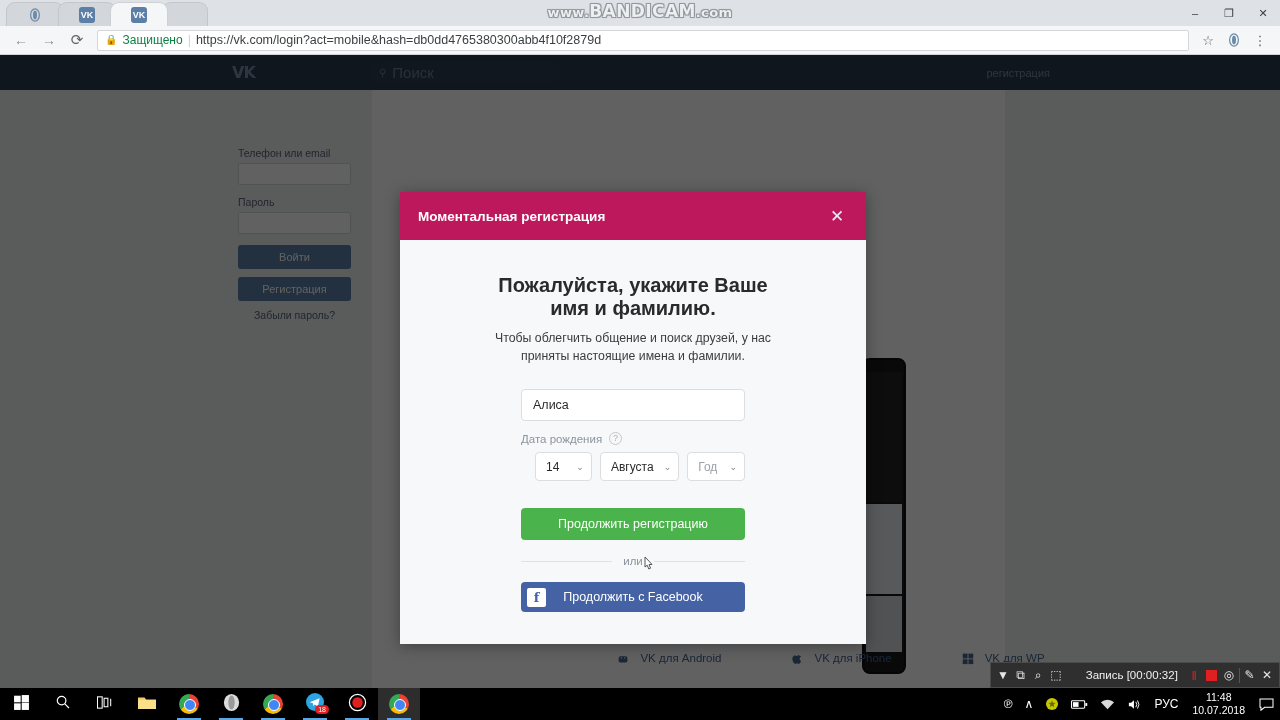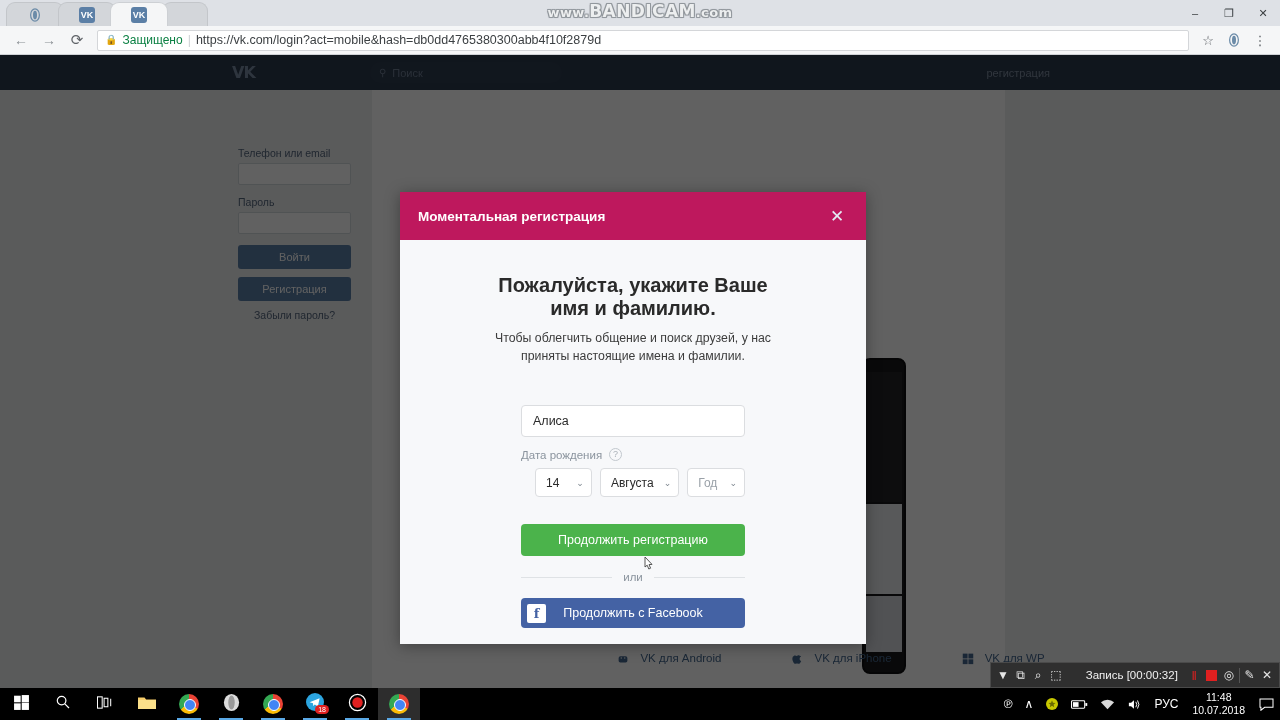--- a/index.html
+++ b/index.html
@@ -128,21 +128,21 @@
   }
   .vk-search {
     position: absolute; left: 370px;
     width: 192px; height: 21px;
     background: #32405480;
     border-radius: 11px;
     display: flex; align-items: center;
     padding: 0 9px; gap: 6px;
   }
   .vk-search .mag { color: #6e7e94; font-size: 10px; }
-  .vk-search span.ph { color: #6e7e94; font-size: 11px; }
+  .vk-search span.ph { color: #6e7e94; font-size: 15px; }
   .vk-reg {
     position: absolute; right: 230px;
     color: #7e8da0; font-size: 11px;
   }
 
   .vk-body {
     position: absolute;
     top: 35px; left: 0; right: 0; bottom: 0;
     background: #edeef0;
   }
@@ -239,21 +239,21 @@
     flex: 1;
     padding: 34px 84px 0 84px;
     text-align: center;
   }
   .m-h1 {
     font-size: 20px; font-weight: bold; color: #2a2a2a;
     margin-bottom: 9px;
   }
   .m-sub {
     font-size: 12.3px; color: #3c3c3c; line-height: 18px;
-    margin-bottom: 40px;
+    margin-bottom: 24px;
   }
   .m-input {
     width: 224px; height: 32px;
     background: #fff;
     border: 1px solid #dbdde0;
     border-radius: 4px;
     margin: 0 auto 11px auto;
     display: flex; align-items: center;
     padding: 0 11px;
     font-size: 12.5px; color: #2a2a2a;

